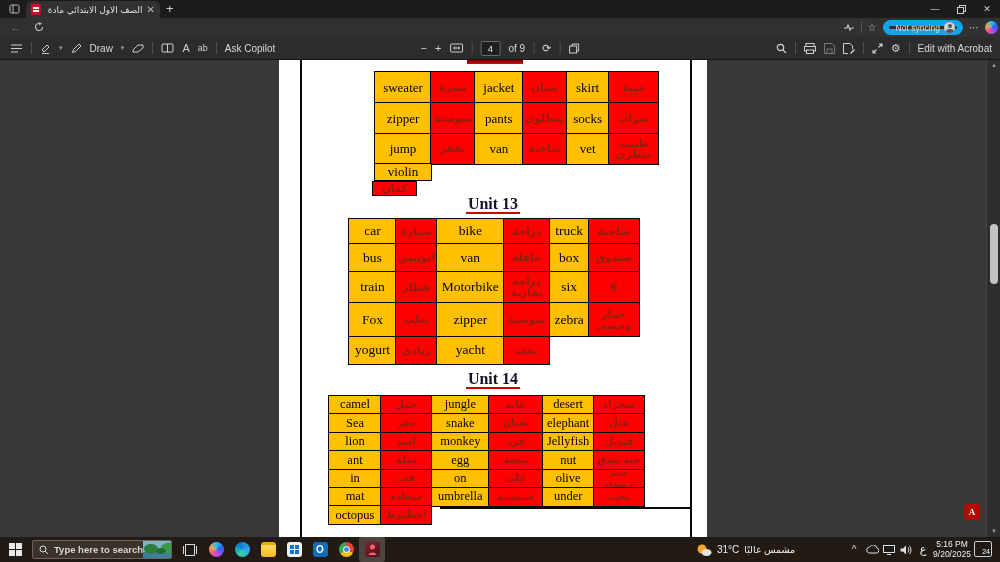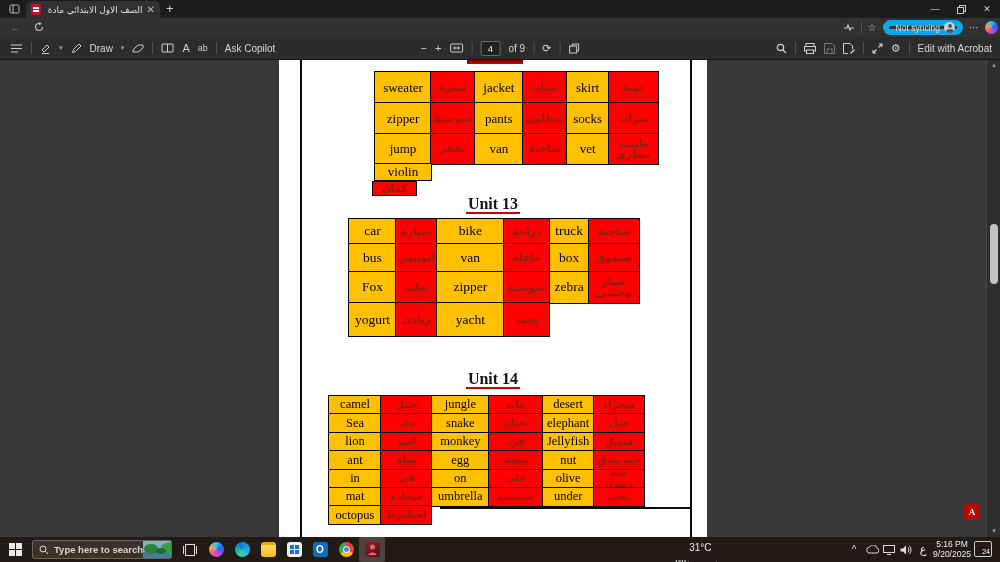--- a/index.html
+++ b/index.html
@@ -94,21 +94,21 @@
   .start { left:2px; width:26px; }
   .win-logo { width:13px; height:13px; display:grid; grid-template-columns:6px 6px; grid-template-rows:6px 6px; gap:1px; }
   .win-logo i { background:#e8e8e8; }
   .searchbox { position:absolute; left:32px; top:3px; width:140px; height:19px; background:#3a332b; border:1px solid #6d6557; border-radius:2px; display:flex; align-items:center; overflow:hidden;font-weight:bold; }
   .searchbox .mag { margin:0 5px 0 6px; }
   .searchbox .stxt { color:#d8d4cf; font-size:9.5px; flex:1; white-space:nowrap; }
   .sthumb { width:38px; height:17px; flex:0 0 auto; }
   .appic { width:15px; height:15px; border-radius:3px; }
   .taskview { left:178px; width:24px; }
   .active-app { background:#4c453d; border-radius:2px; }
-  .weather { position:absolute; left:675px; top:0; height:25px; display:flex; align-items:center; gap:5px;flex-direction:column; }
+  .weather { position:absolute; left:696px; top:0; height:25px; display:flex; align-items:center; gap:5px; }
   .wtemp { color:#eee; font-size:10px; }
   .wdesc { color:#eee; font-size:9.5px; direction:rtl; font-family:"DejaVu Sans",sans-serif; }
   .tray-ic { color:#ddd; font-size:10px; }
   .lang { color:#eee; font-size:11px; font-family:"DejaVu Sans",sans-serif; }
   .clock { position:absolute; left:933px; top:2px; width:38px; text-align:center; color:#eee; font-size:8.5px; line-height:10px; }
   .notif { position:absolute; left:974px; top:4px; width:18px; height:16px; border:1px solid #cfcfcf; border-radius:2px; color:#fff; font-size:7px; display:flex; align-items:flex-end; justify-content:flex-end; padding:1px; }
   svg { display:block; }
 </style>
 </head>
 <body>
@@ -323,20 +323,28 @@
           </div>
           <div class="vrow">
             <div class="cell en c0">bus</div>
             <div class="cell ar c1">اتوبيس</div>
             <div class="cell en c2">van</div>
             <div class="cell ar c3">حافلة</div>
             <div class="cell en c4">box</div>
             <div class="cell ar c5">صندوق</div>
           </div>
           <div class="vrow">
+            <div class="cell en c0">train</div>
+            <div class="cell ar c1">قطار</div>
+            <div class="cell en c2">Motorbike</div>
+            <div class="cell ar c3">دراجة بخارية</div>
+            <div class="cell en c4">six</div>
+            <div class="cell ar c5">6</div>
+          </div>
+          <div class="vrow">
             <div class="cell en c0">Fox</div>
             <div class="cell ar c1">ثعلب</div>
             <div class="cell en c2">zipper</div>
             <div class="cell ar c3">سوستة</div>
             <div class="cell en c4">zebra</div>
             <div class="cell ar c5">حمار وحشى</div>
           </div>
           <div class="vrow">
             <div class="cell en c0">yogurt</div>
             <div class="cell ar c1">زبادى</div>

